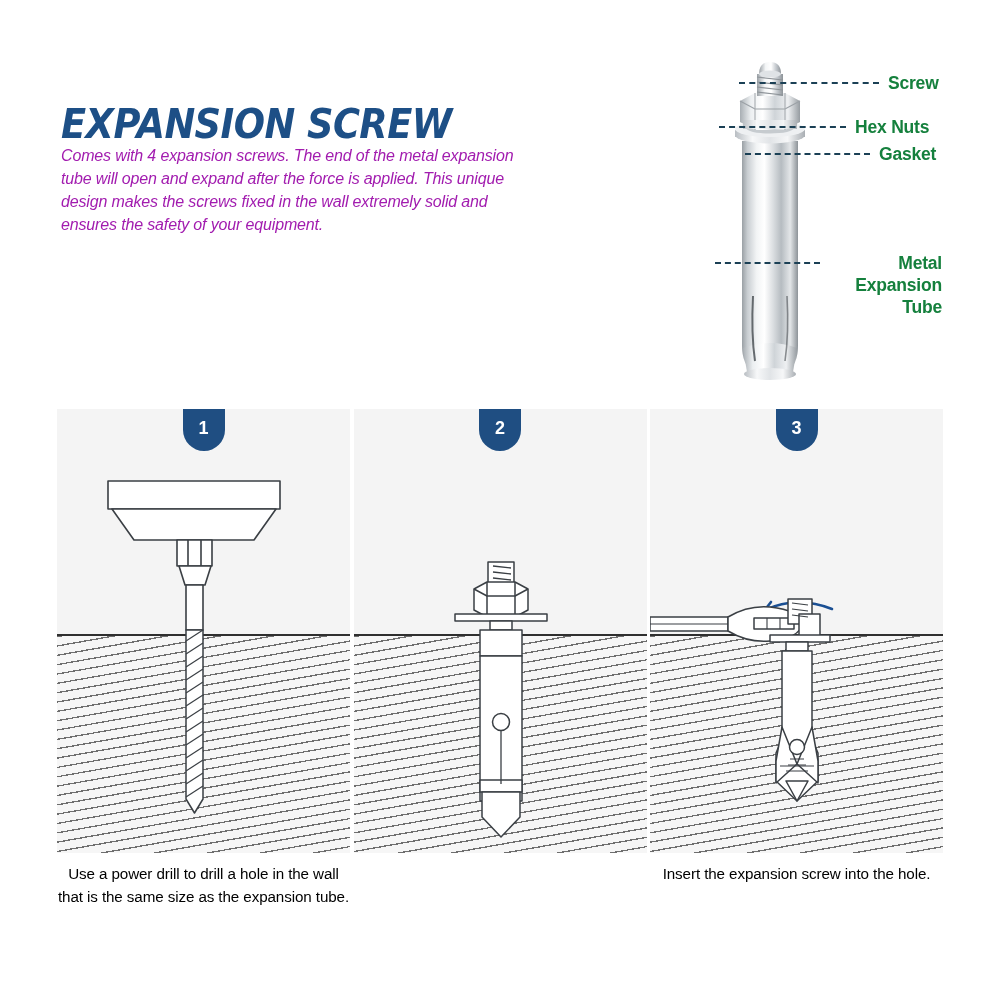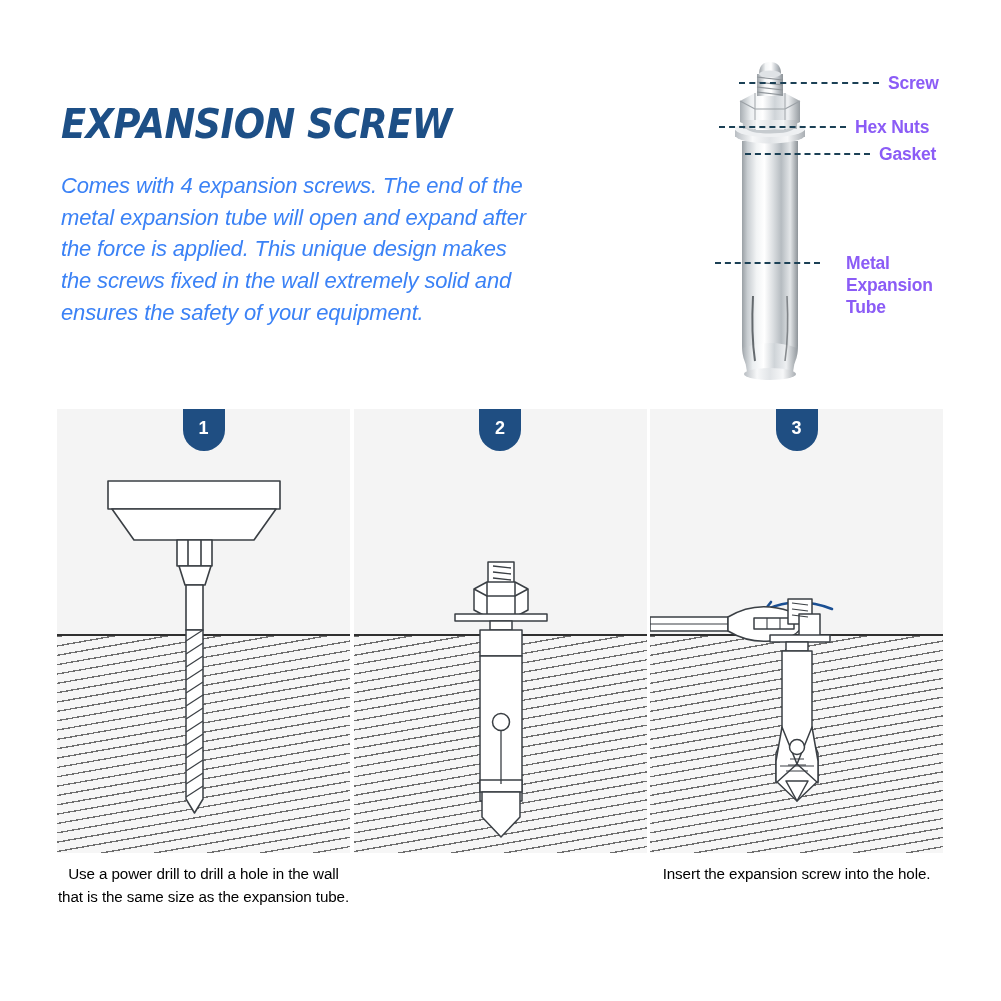--- a/index.html
+++ b/index.html
@@ -22,49 +22,48 @@
     font-size:40px;
     font-weight:bold;
     letter-spacing:-0.6px;
     color:#1d4f86;
     line-height:1.0;
     white-space:nowrap;
     transform:scaleX(0.92);
     transform-origin:left center;
   }
   #intro-paragraph {
-    margin-top:26px;
-    font-size:22px;
+    font-size:16px;
     line-height:1.44;
-    color:#3b82f6;
+    color:#a21caf;
     letter-spacing:-0.15px;
     width:475px;
   }
 
   
   #hero-callout-area {
     position:absolute;
     left:640px; top:46px; width:320px; height:345px;
   }
   #hero-bolt-figure {
     position:absolute; left:75px; top:10px; width:110px; height:330px;
   }
   .callout-label {
     position:absolute;
     font-size:17.5px;
     font-weight:bold;
-    color:#8b5cf6;
+    color:#15803d;
     letter-spacing:-0.2px;
     line-height:1.26;
     white-space:pre-line;
   }
   #callout-screw    { left:248px; top:26px; }
   #callout-hexnuts  { left:215px; top:70px;text-align:right; }
   #callout-gasket   { left:239px; top:97px; }
-  #callout-metaltube{ left:206px; top:206px; width:110px; }
+  #callout-metaltube{ left:192px; top:206px; width:110px; text-align:right; }
 
   .leader {
     position:absolute;
     height:0;
     border-top:2px dashed #1b4055;
   }
   #leader-screw     { left:99px;  top:36px;  width:140px; }
   #leader-hexnuts   { left:79px;  top:80px;  width:127px; }
   #leader-gasket    { left:105px; top:107px; width:125px; }
   #leader-metaltube { left:75px;  top:216px; width:105px; }

